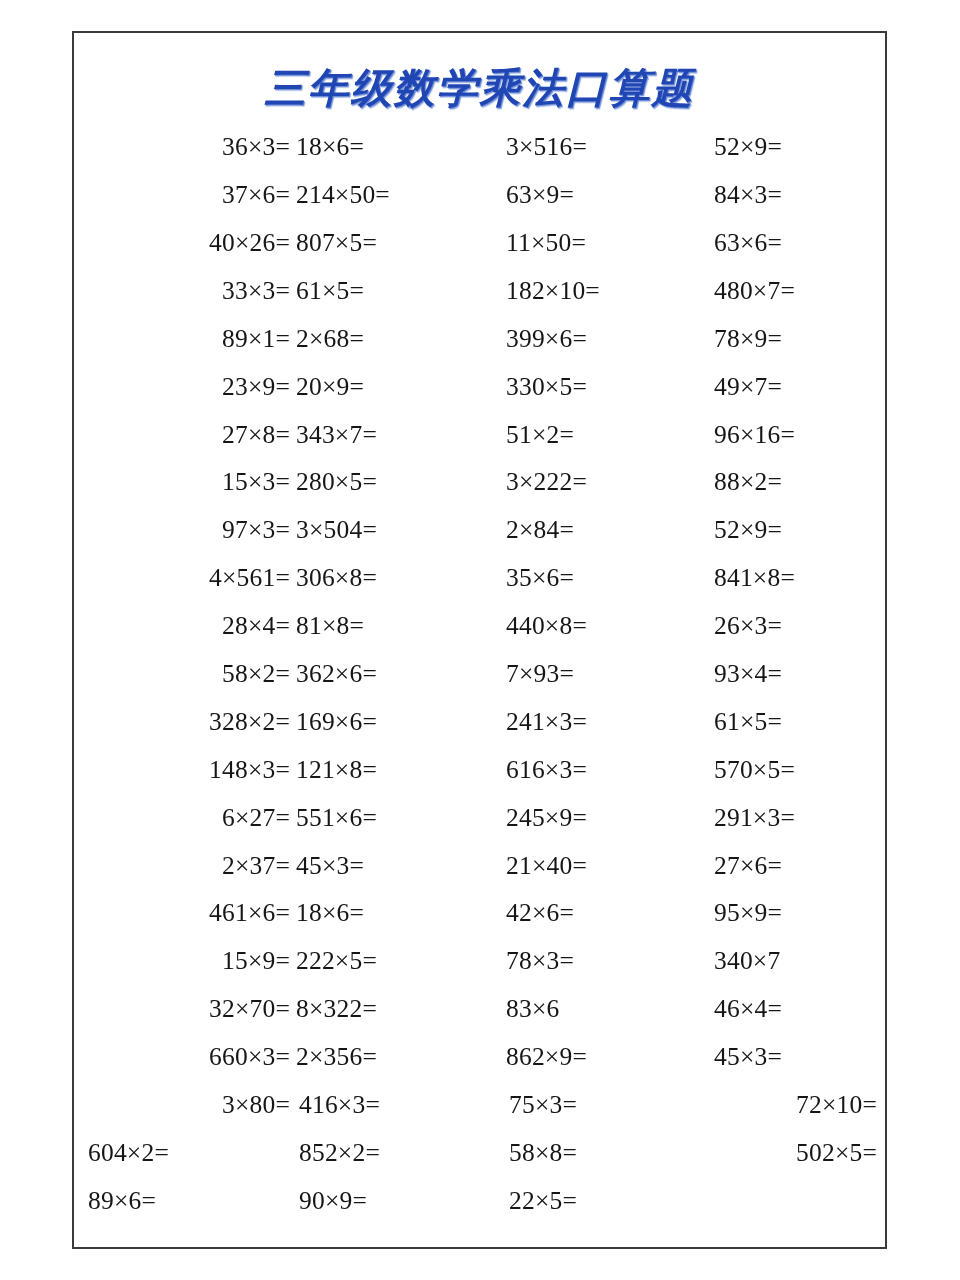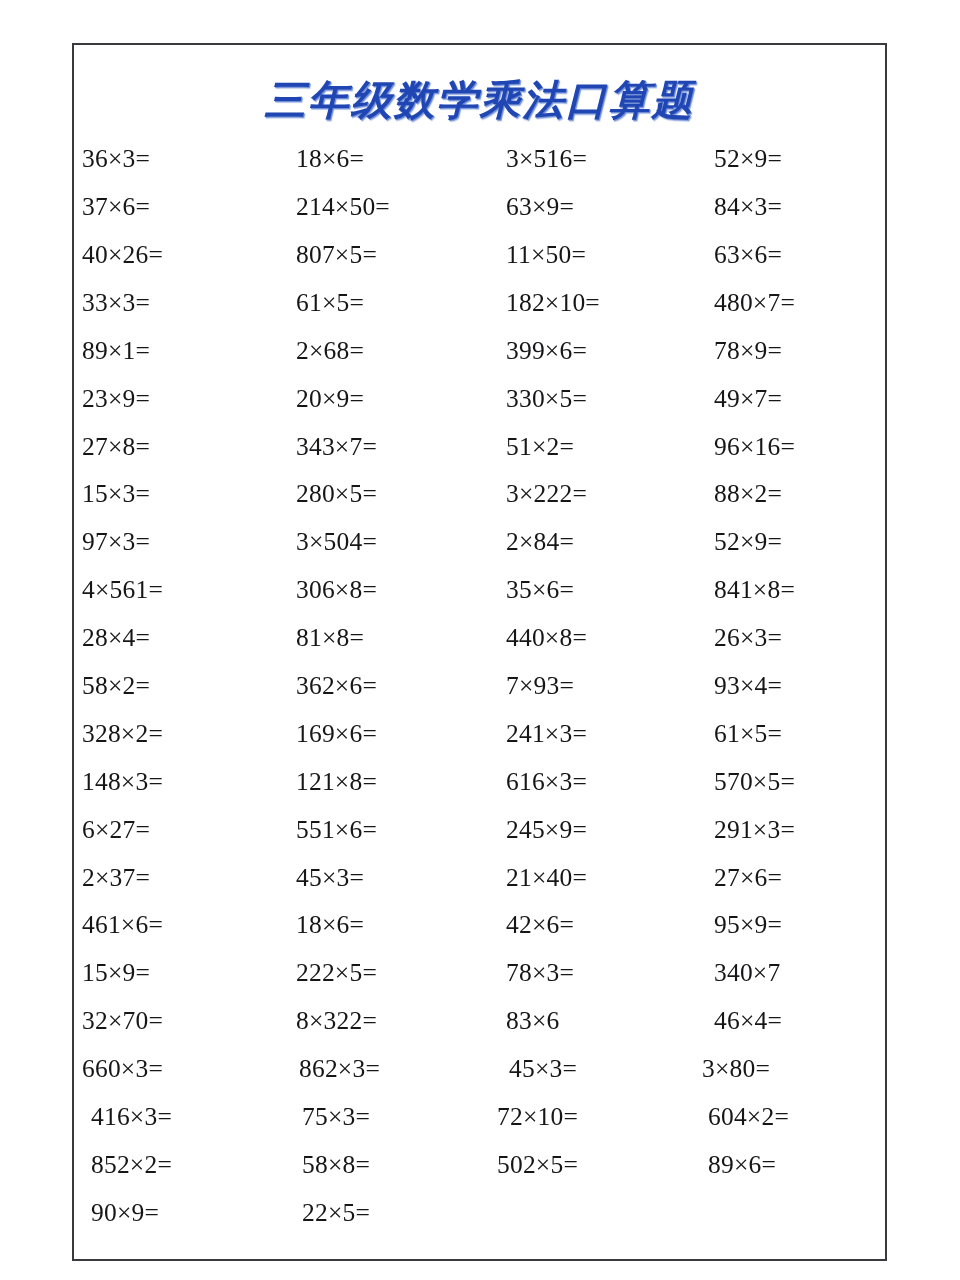--- a/index.html
+++ b/index.html
@@ -11,21 +11,20 @@
     width: 960px;
     height: 1280px;
     font-family: "Liberation Serif", "DejaVu Serif", serif;
     overflow: hidden;
   }
   #worksheet-page {
     position: relative;
     width: 960px;
     height: 1040px;
     background: #ffffff;
-    margin-top: 12px;
   }
   #worksheet-frame {
     position: absolute;
     left: 72px;
     top: 31px;
     width: 815px;
     height: 1218px;
     border: 2px solid #3a3a3e;
     box-sizing: border-box;
     background: #ffffff;
@@ -58,21 +57,21 @@
     align-items: center;
   }
   .problem-cell {
     font-family: "Liberation Serif", "DejaVu Serif", serif;
     font-size: 25.5px;
     line-height: 1;
     color: #161618;
     white-space: nowrap;
     letter-spacing: 0.2px;
   }
-  .col-1 { padding-left: 0px; }
+  .col-1 { padding-left: 0px; text-align: right; }
   .col-2 { padding-left: 6px; }
   .col-3 { padding-left: 9px; }
   .col-4 { padding-left: 12px; }
 </style>
 </head>
 <body>
 
 <div id="worksheet-page">
   <div id="worksheet-frame">
     <div id="worksheet-title">三年级数学乘法口算题</div>
@@ -147,21 +146,22 @@
         <div class="problem-cell col-4">95×9=</div>
         <div class="problem-cell col-1">15×9=</div>
         <div class="problem-cell col-2">222×5=</div>
         <div class="problem-cell col-3">78×3=</div>
         <div class="problem-cell col-4">340×7</div>
         <div class="problem-cell col-1">32×70=</div>
         <div class="problem-cell col-2">8×322=</div>
         <div class="problem-cell col-3">83×6</div>
         <div class="problem-cell col-4">46×4=</div>
         <div class="problem-cell col-1">660×3=</div>
-        <div class="problem-cell col-3">862×3=</div>
+        <div class="problem-cell col-2">2×356=</div>
+        <div class="problem-cell col-3">862×9=</div>
         <div class="problem-cell col-4">45×3=</div>
         <div class="problem-cell col-1">3×80=</div>
         <div class="problem-cell col-3">416×3=</div>
         <div class="problem-cell col-4">75×3=</div>
         <div class="problem-cell col-1">72×10=</div>
         <div class="problem-cell col-2">604×2=</div>
         <div class="problem-cell col-3">852×2=</div>
         <div class="problem-cell col-4">58×8=</div>
         <div class="problem-cell col-1">502×5=</div>
         <div class="problem-cell col-2">89×6=</div>

